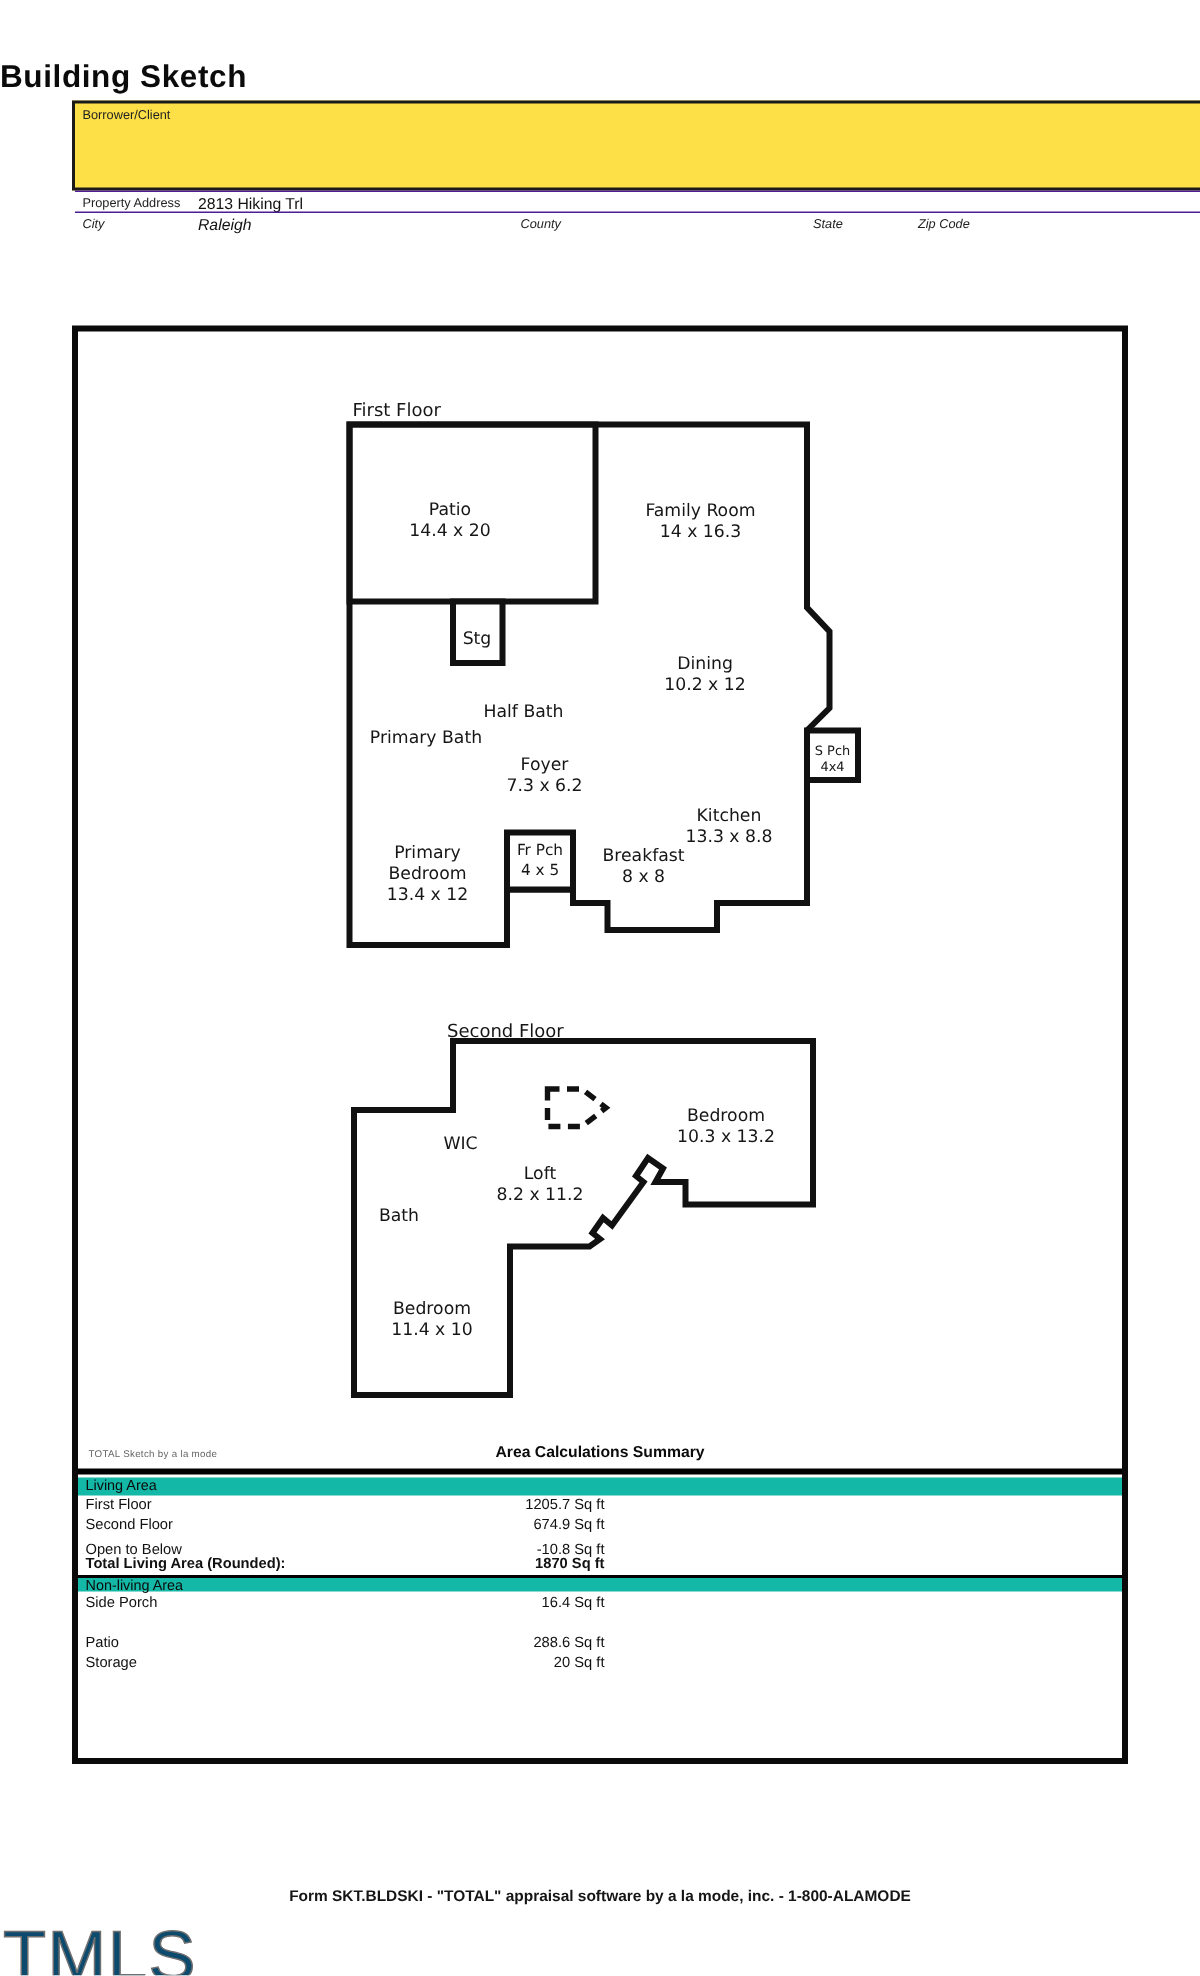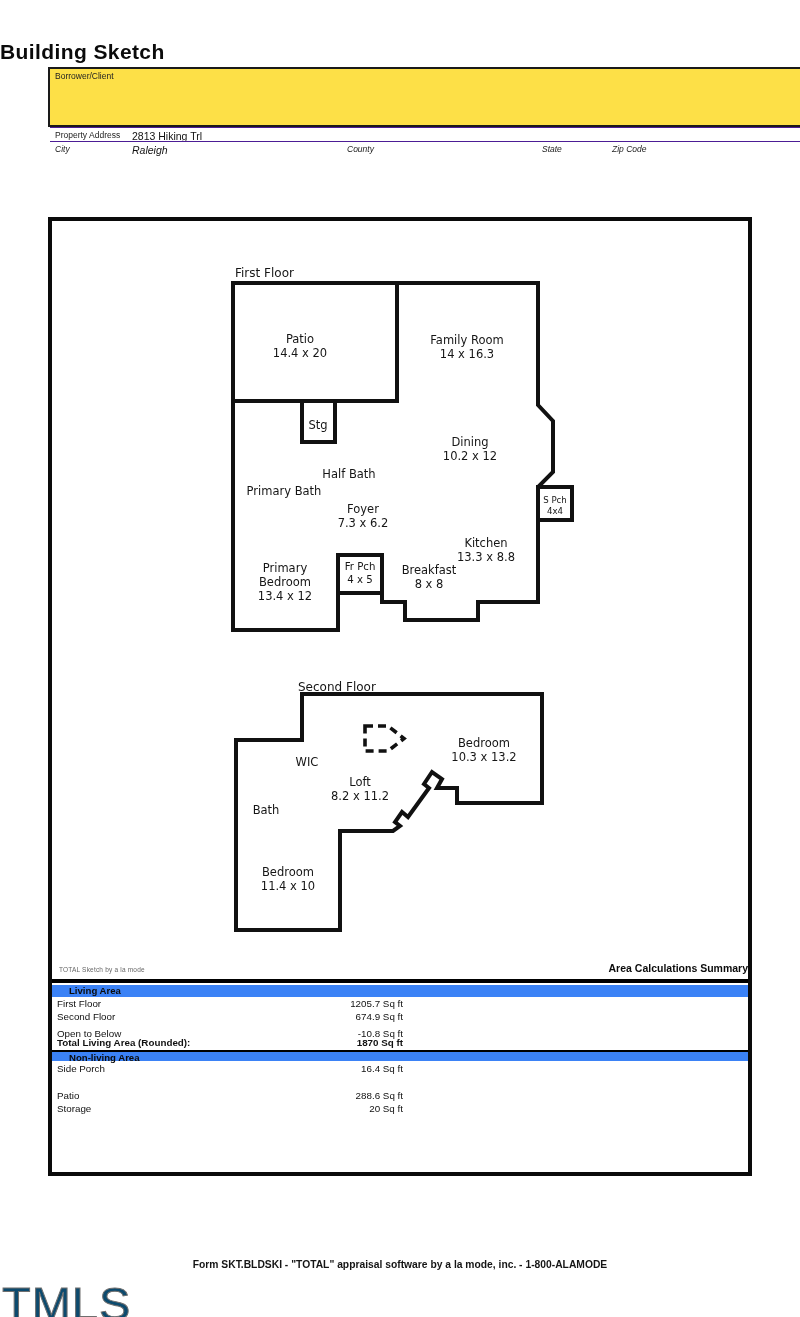--- a/index.html
+++ b/index.html
@@ -14,25 +14,25 @@
   .form-row + .form-row{border-top:1px solid #4c1d95;margin-top:44px;}
   .fr1{top:0;} .fr2{top:14px;} .fr3{top:28px;font-style:italic;} .fr4{top:42px;height:16px;}
   .flabel{position:absolute;top:2px;font-size:8.5px;color:#222;white-space:nowrap;}
   .fvalue{position:absolute;top:2px;font-size:10.5px;color:#111;white-space:nowrap;}
   
   .sketch-box{position:absolute;left:48px;top:217px;width:704px;height:959px;
               border:4px solid #0a0a0a;box-sizing:border-box;background:#fff;}
   .plan-svg{position:absolute;left:52px;top:221px;}
   
   .sum-watermark{position:absolute;left:59px;top:966px;font-size:6.5px;color:#666;letter-spacing:.2px;}
-  .sum-title{position:absolute;left:52px;top:962px;width:696px;text-align:right;
+  .sum-title{position:absolute;left:52px;top:962px;width:696px;text-align:center;
              font-size:10.5px;font-weight:bold;color:#0b0b0b;}
   .sum-thickline{position:absolute;left:52px;top:979px;width:696px;height:4px;background:#000;}
-  .sum-band{position:absolute;left:52px;width:696px;height:11.5px;background:#3b82f6;
-            font-size:9.6px;font-weight:bold;line-height:11.5px;padding-left:17px;box-sizing:border-box;color:#0b0b0b;}
+  .sum-band{position:absolute;left:52px;width:696px;height:11.5px;background:#14b8a6;
+            font-size:9.6px;font-weight:normal;line-height:11.5px;padding-left:5px;box-sizing:border-box;color:#0b0b0b;}
   .band-living{top:985px;}
   .band-nonliving{top:1049.6px;border-top:2px solid #000;}
   .sum-row{position:absolute;left:52px;width:696px;height:13.4px;font-size:9.8px;line-height:13.4px;}
   .sum-row .rlabel{position:absolute;left:5px;white-space:nowrap;}
   .sum-row .rvalue{position:absolute;left:198px;width:153px;text-align:right;white-space:nowrap;}
   .sum-row.bold{font-weight:bold;}
   .r-ff{top:996.5px;} .r-sf{top:1009.9px;} .r-ob{top:1027px;} .r-tot{top:1036.2px;padding-left:36px;}
   .r-sp{top:1062px;} .r-fp{top:1075.4px;} .r-pa{top:1088.8px;} .r-st{top:1102.2px;padding-left:21px;}
   
   .form-id-line{position:absolute;left:0;top:1259px;width:800px;text-align:center;

